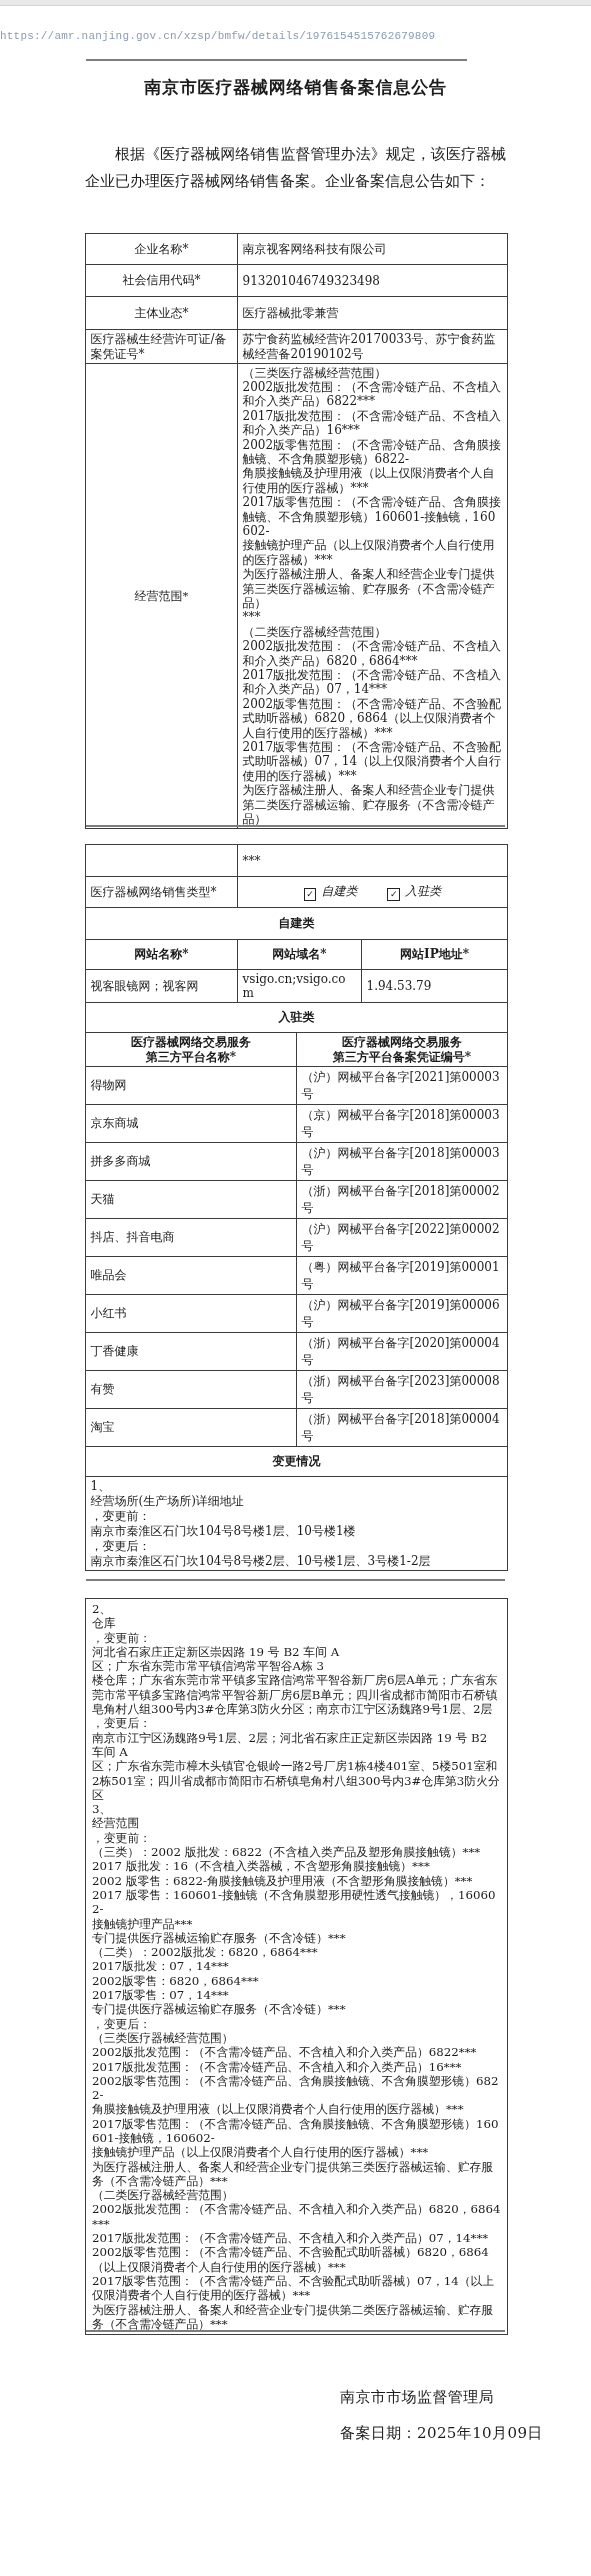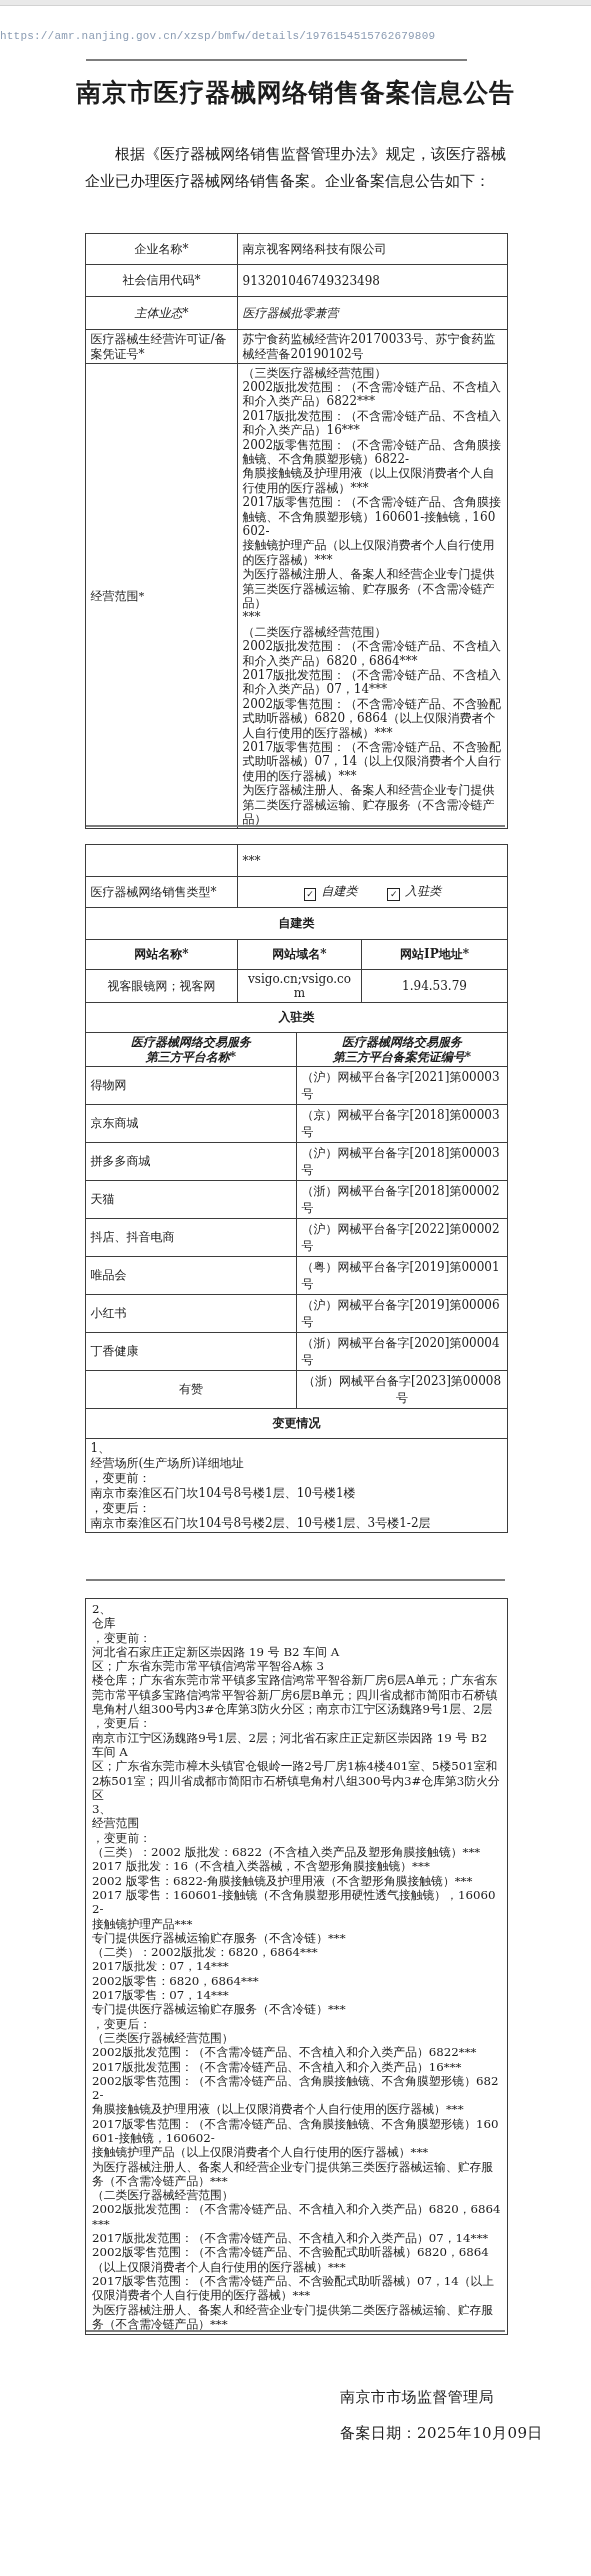--- a/index.html
+++ b/index.html
@@ -9,34 +9,34 @@
   }
   .topbar{position:absolute;left:0;top:0;width:591px;height:4.5px;background:#e9e9e9;border-bottom:0.8px solid #d2d2d2;}
   .url-line{position:absolute;left:0;top:30px;width:553px;text-align:left;
     font-family:"Liberation Mono","DejaVu Sans Mono",monospace;font-size:11px;color:#8b9cb3;letter-spacing:0.2px;}
   .rule{position:absolute;height:1.5px;background:#7d7d7d;}
   .rule1{left:86px;top:59px;width:381px;}
   .rule2{left:86px;top:825px;width:419px;}
   .rule3{left:86px;top:1579px;width:419px;}
   .rule4{left:86px;top:2330px;width:419px;}
   .doc-title{position:absolute;left:0;top:76px;width:591px;text-align:center;
-    font-size:25px;font-weight:bold;letter-spacing:0.8px;}
+    font-size:17px;font-weight:bold;letter-spacing:0.8px;}
   .intro{position:absolute;left:85px;top:141px;width:421px;font-size:15px;line-height:27px;
     text-align:justify;text-indent:2em;}
   table.doc{border-collapse:collapse;table-layout:fixed;width:421px;}
   table.doc td{border:1.5px solid #3d3d3d;font-size:12px;padding:1.5px 4.5px;vertical-align:middle;word-break:break-all;}
   .t1{position:absolute;left:85px;top:233px;}
   .t2{position:absolute;left:85px;top:844px;}
   .lc{text-align:center;}
   .lc-left{text-align:left;line-height:15px;}
-  .lc-top{text-align:left;vertical-align:top;padding-top:3.8px;font-family:Liberation Serif, serif;}
+  .lc-top{text-align:center;vertical-align:top;padding-top:3.8px;font-family:Liberation Serif, serif;}
   .vc{text-align:left;}
   .pre{white-space:pre-line;}
   .scope{line-height:14.4px;vertical-align:top;padding-top:2.3px;}
-  .h41{height:31px;} .h42{height:32px;} .h43{height:33px;font-style:italic;} .h40{height:30px;} .h44{height:33px;text-align:center;}
+  .h41{height:31px;} .h42{height:32px;} .h43{height:33px;} .h40{height:30px;} .h44{height:33px;}
   .sec{font-weight:bold;text-align:center;}
   .hd{font-weight:bold;text-align:center;line-height:15px;}
   .note-cell{vertical-align:top;padding-top:3px;}
   .type-cell{text-align:center;font-style:italic;}
   .opt{display:inline-block;margin:0 13px;white-space:nowrap;}
   .cb{display:inline-block;width:10.6px;height:10.6px;border:1.1px solid #222;line-height:10.6px;
       font-size:9px;text-align:center;vertical-align:-1.5px;margin-right:5.3px;font-family:"DejaVu Sans",sans-serif;}
   .pname{padding-left:6px;}
   .pcert{padding-left:21px;}
   .chg{white-space:pre-line;line-height:15px;text-align:left;vertical-align:top;padding:3px 6px;}
@@ -172,20 +172,24 @@
     <td colspan="2" class="pname">小红书</td>
     <td colspan="2" class="pcert">（沪）网械平台备字[2019]第00006号</td>
   </tr>
   <tr class="h40">
     <td colspan="2" class="pname">丁香健康</td>
     <td colspan="2" class="pcert">（浙）网械平台备字[2020]第00004号</td>
   </tr>
   <tr class="h44">
     <td colspan="2" class="pname">有赞</td>
     <td colspan="2" class="pcert">（浙）网械平台备字[2023]第00008号</td>
+  </tr>
+  <tr class="h41">
+    <td colspan="2" class="pname">淘宝</td>
+    <td colspan="2" class="pcert">（浙）网械平台备字[2018]第00004号</td>
   </tr>
   <tr class="h40">
     <td colspan="4" class="sec">变更情况</td>
   </tr>
   <tr>
     <td colspan="4" class="chg">1、
 经营场所(生产场所)详细地址
 ，变更前：
 南京市秦淮区石门坎104号8号楼1层、10号楼1楼
 ，变更后：

